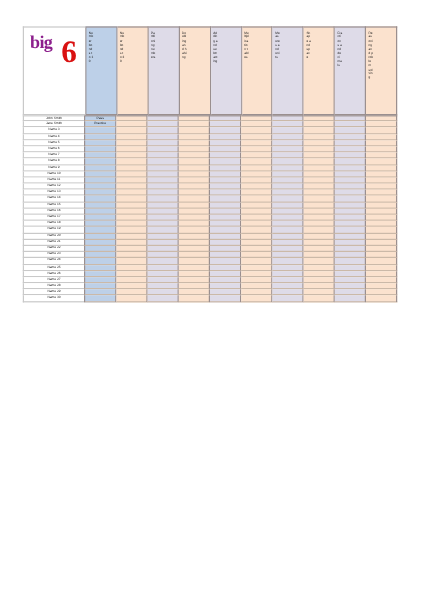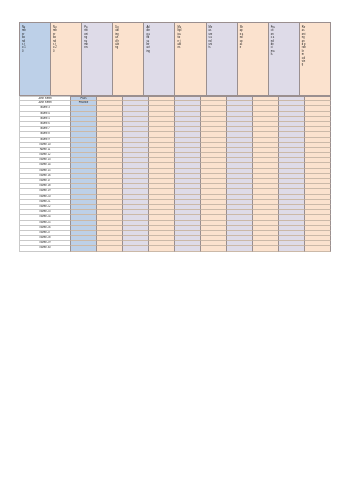--- a/index.html
+++ b/index.html
@@ -80,20 +80,26 @@
   }
   .cells .cell:first-child{border-left:1px solid #9a8f8f;}
   .row:first-child .cell{border-top:1px solid #9a8f8f;}
 </style>
 </head>
 <body>
 
 <div id="sheet">
 
   <div class="header-band">
+    <div class="logo-cell">
+      <div class="logo">
+        <span class="logo-big">big</span>
+        <span class="logo-six">6</span>
+      </div>
+    </div>
     <div class="hdr-cells">
         <div class="hdr" style="background: rgb(189, 208, 232);">
           <div class="vtext">Number bonds to 10</div>
         </div>
         <div class="hdr" style="background: rgb(251, 226, 206);">
           <div class="vtext">Number bonds to 20</div>
         </div>
         <div class="hdr" style="background: rgb(222, 219, 232);">
           <div class="vtext">Partitioning numbers</div>
         </div>

